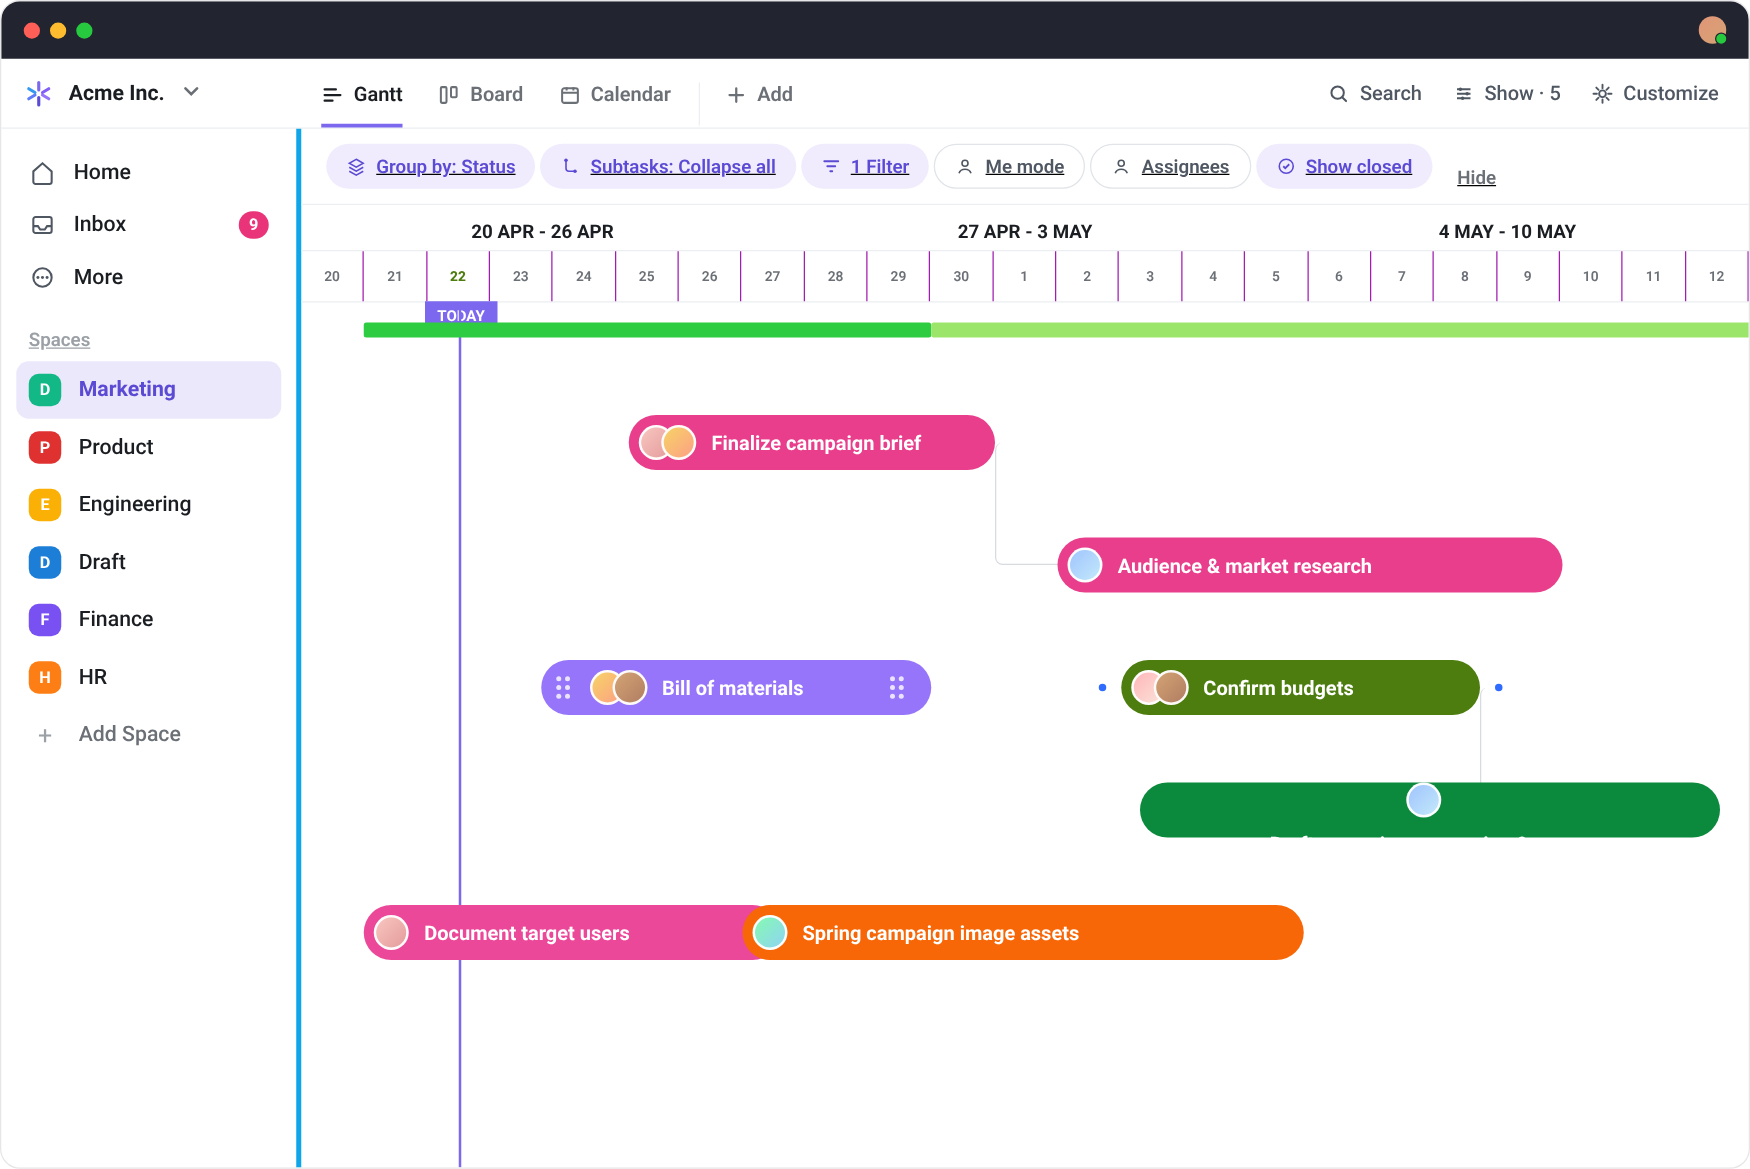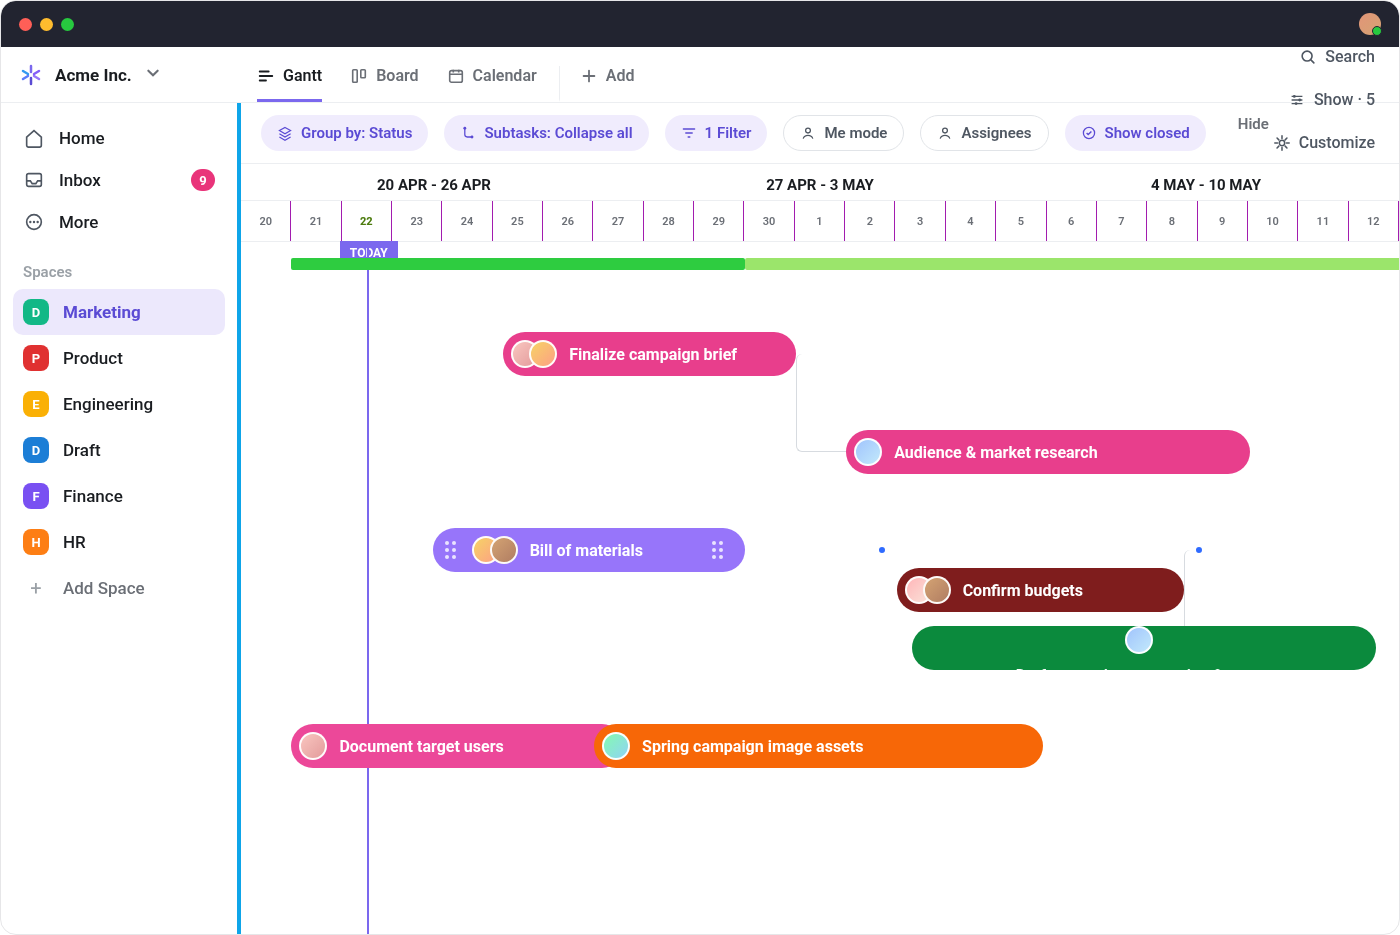--- a/index.html
+++ b/index.html
@@ -73,23 +73,23 @@
   display:flex;align-items:center;gap:8px;
   color:#6b6f76;font-size:16px;font-weight:600;
   padding-bottom:14px;
   cursor:pointer;
   border-bottom: 3px solid transparent;
 }
 .view-item.active { color:#1a1d21; border-bottom-color:#7b68ee; }
 .view-item svg { width:18px;height:18px; }
 
 .top-right {
-  display:flex;align-items:flex-end;gap:24px;
+  display:flex;align-items:center;gap:24px;
   padding-right: 24px;
-  color:#4f5762;font-size:16px;font-weight:500;flex-direction:column;
+  color:#4f5762;font-size:16px;font-weight:500;
 }
 .top-right .ritem { display:flex;align-items:center;gap:8px;cursor:pointer; }
 .top-right svg { width:18px;height:18px; }
 
 
 .main { display:flex; height: calc(100% - 46px - 56px); }
 .sidebar {
   width:240px;
   border-right:4px solid #0ea5e9;
   padding: 14px 12px;
@@ -105,20 +105,21 @@
 .nav-item .badge {
   margin-left:auto;
   background:#e9347a;color:#fff;font-size:13px;font-weight:700;
   min-width:24px;height:22px;border-radius:11px;
   display:flex;align-items:center;justify-content:center;
   padding:0 7px;
 }
 .section-label {
   color:#9aa0a6;font-size:15px;font-weight:600;
   padding: 20px 10px 8px;
+  text-decoration: underline;
 }
 .space-item {
   display:flex;align-items:center;gap:14px;
   padding:10px 10px;border-radius:10px;
   font-size:17px;font-weight:500;color:#1a1d21;
   cursor:pointer;
 }
 .space-item.active { background:#ece8fc;color:#5b4bd4;font-weight:700; }
 .space-chip {
   width:26px;height:26px;border-radius:8px;
@@ -128,23 +129,24 @@
 .add-space { color:#6b6f76; }
 .add-space .plus {
   width:26px;height:26px;border-radius:8px;
   display:flex;align-items:center;justify-content:center;
   color:#9aa0a6;font-size:20px;font-weight:400;
 }
 
 
 .content { flex:1; display:flex; flex-direction:column; position:relative; }
 .filterbar {
-  display:flex;align-items:flex-start;gap:16px;
+  display:flex;align-items:flex-end;gap:4px;
   padding: 12px 20px;
   border-bottom:1px solid #eceef1;
+  text-decoration:underline;
 }
 .chip {
   display:flex;align-items:center;gap:8px;
   height:36px;padding:0 16px;border-radius:18px;
   font-size:15px;font-weight:600;cursor:pointer;
 }
 .chip.purple { background:#f0ecfd;color:#5b4bd4; }
 .chip.outline { border:1px solid #e1e4e8;color:#4f5762;background:#fff; }
 .chip svg { width:16px;height:16px; }
 .filterbar .hide { margin-left:16px;color:#6b6f76;font-size:15px;font-weight:600;cursor:pointer; }
@@ -496,21 +498,21 @@
           <span>Bill of materials</span>
           <div class="grip" style="margin-left: auto;">
             <span></span>
             <span></span>
             <span></span>
             <span></span>
             <span></span>
             <span></span>
           </div>
         </div>
-        <div class="task" style="background: #7f1d1d; left: 655.652px; width: 287.478px; top: 286px; margin-top: 40px;">
+        <div class="task" style="background: #4d7c0f; left: 655.652px; width: 287.478px; top: 286px;">
           <div class="avatars">
             <div class="av c6"></div>
             <div class="av c4"></div>
           </div>
           <span>Confirm budgets</span>
         </div>
         <div class="milestone-dot" style="left: 635.652px; top: 303px;"></div>
         <div class="milestone-dot" style="left: 953.13px; top: 303px;"></div>
         <div class="task" style="background: rgb(11, 138, 61); left: 670.783px; width: 464px; top: 384px; flex-direction: column;">
           <div class="avatars">

